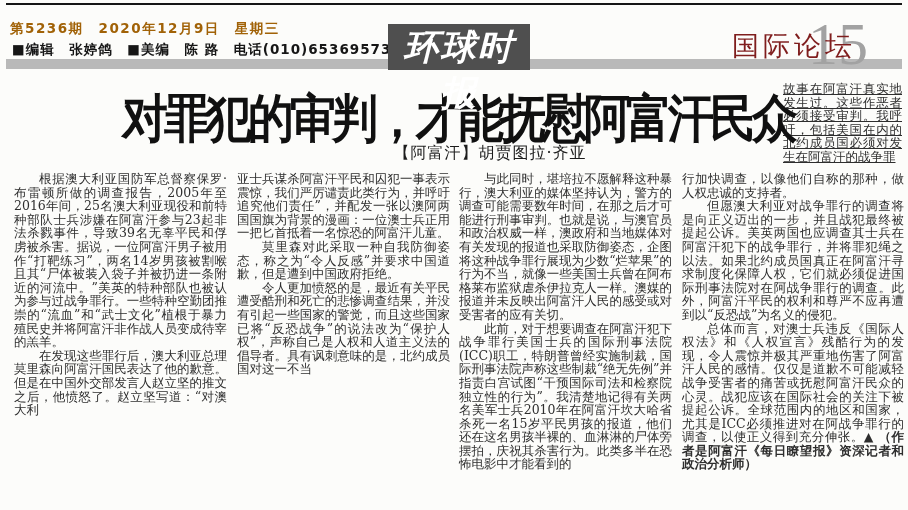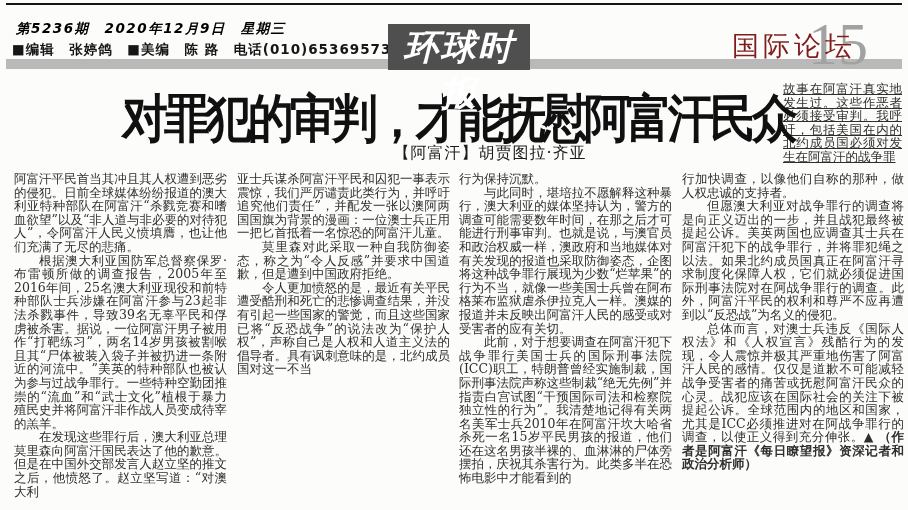--- a/index.html
+++ b/index.html
@@ -1,20 +1,20 @@
 <!DOCTYPE html>
 <html><head>
 <meta charset="utf-8">
 <style>
   html,body{margin:0;padding:0;background:#e8e8e8;}
   .page{position:relative;width:908px;height:510px;background:#fcfcfa;overflow:hidden;
         font-family:"DejaVu Serif",serif;color:#2e2e2e;margin:0 auto;}
   .top-rule{position:absolute;left:6px;top:3px;width:896px;height:2px;background:#151515;}
-  .issue-info{position:absolute;left:16px;top:20px;font-family:"DejaVu Sans","Liberation Sans",sans-serif;
-        font-weight:bold;font-size:13.5px;color:#000000;letter-spacing:1.5px;font-style:italic;}
+  .issue-info{position:absolute;left:10px;top:20px;font-family:"DejaVu Sans","Liberation Sans",sans-serif;
+        font-weight:bold;font-size:13.5px;color:#a16207;letter-spacing:1.5px;}
   .staff-info{position:absolute;left:12px;top:41px;font-family:"DejaVu Sans","Liberation Sans",sans-serif;
         font-weight:bold;font-size:13.5px;color:#161616;letter-spacing:1px;}
   .gray-bar{position:absolute;left:6px;top:59px;width:896px;height:10px;background:#b9b9b9;}
   .logo-box{position:absolute;left:388px;top:24px;width:142px;height:46px;background:#4f4f4f;z-index:3;
         color:#ffffff;text-align:center;line-height:46px;font-size:35px;font-weight:bold;font-style:italic;
         letter-spacing:2px;font-family:"DejaVu Serif",serif;}
   .section-title{position:absolute;left:732px;top:28px;font-size:27px;font-weight:normal;color:#7f1d1d;
         letter-spacing:4px;z-index:3;font-family:"DejaVu Serif",serif;}
   .page-number{position:absolute;left:808px;top:10px;font-size:60px;color:#a2a2a2;z-index:2;
         font-family:"Liberation Serif",serif;}
@@ -49,33 +49,31 @@
   <div class="logo-box">环球时报</div>
 
   <div class="section-title">国际论坛</div>
   <div class="page-number">15</div>
 
   <div class="headline">对罪犯的审判，才能抚慰阿富汗民众</div>
   <div class="byline">【阿富汗】胡贾图拉·齐亚</div>
 
 
   <div id="col1" class="body-text">
-    <p class="cont">阿富汗平民首当其冲且其人权遭到恶劣的侵犯。日前全球媒体纷纷报道的澳大利亚特种部队在阿富汗“杀戮竞赛和嗜血欲望”以及“非人道与非必要的对待犯人”，令阿富汗人民义愤填膺，也让他们充满了无尽的悲痛。</p>
     <p>根据澳大利亚国防军总督察保罗·布雷顿所做的调查报告，2005年至2016年间，25名澳大利亚现役和前特种部队士兵涉嫌在阿富汗参与23起非法杀戮事件，导致39名无辜平民和俘虏被杀害。据说，一位阿富汗男子被用作“打靶练习”，两名14岁男孩被割喉且其“尸体被装入袋子并被扔进一条附近的河流中。”美英的特种部队也被认为参与过战争罪行。一些特种空勤团推崇的“流血”和“武士文化”植根于暴力殖民史并将阿富汗非作战人员变成待宰的羔羊。</p>
     <p>在发现这些罪行后，澳大利亚总理莫里森向阿富汗国民表达了他的歉意。但是在中国外交部发言人赵立坚的推文之后，他愤怒了。赵立坚写道：“对澳大利</p>
   </div>
 
   <div id="col2" class="body-text">
     <p class="cont">亚士兵谋杀阿富汗平民和囚犯一事表示震惊，我们严厉谴责此类行为，并呼吁追究他们责任”，并配发一张以澳阿两国国旗为背景的漫画：一位澳士兵正用一把匕首抵着一名惊恐的阿富汗儿童。</p>
     <p>莫里森对此采取一种自我防御姿态，称之为“令人反感”并要求中国道歉，但是遭到中国政府拒绝。</p>
     <p>令人更加愤怒的是，最近有关平民遭受酷刑和死亡的悲惨调查结果，并没有引起一些国家的警觉，而且这些国家已将“反恐战争”的说法改为“保护人权”，声称自己是人权和人道主义法的倡导者。具有讽刺意味的是，北约成员国对这一不当</p>
   </div>
 
   <div id="col3" class="body-text">
-    <p class="cont">行为保持沉默。</p>
     <p>与此同时，堪培拉不愿解释这种暴行，澳大利亚的媒体坚持认为，警方的调查可能需要数年时间，在那之后才可能进行刑事审判。也就是说，与澳官员和政治权威一样，澳政府和当地媒体对有关发现的报道也采取防御姿态，企图将这种战争罪行展现为少数“烂苹果”的行为不当，就像一些美国士兵曾在阿布格莱布监狱虐杀伊拉克人一样。澳媒的报道并未反映出阿富汗人民的感受或对受害者的应有关切。</p>
     <p>此前，对于想要调查在阿富汗犯下战争罪行美国士兵的国际刑事法院(ICC)职工，特朗普曾经实施制裁，国际刑事法院声称这些制裁“绝无先例”并指责白宫试图“干预国际司法和检察院独立性的行为”。我清楚地记得有关两名美军士兵2010年在阿富汗坎大哈省杀死一名15岁平民男孩的报道，他们还在这名男孩半裸的、血淋淋的尸体旁摆拍，庆祝其杀害行为。此类多半在恐怖电影中才能看到的</p>
   </div>
 
   <div id="col4top" class="body-text">
     <p class="cont">故事在阿富汗真实地发生过。这些作恶者必须接受审判。我呼吁，包括美国在内的北约成员国必须对发生在阿富汗的战争罪</p>
   </div>
 
   <div id="col4" class="body-text">
     <p class="cont">行加快调查，以像他们自称的那种，做人权忠诚的支持者。</p>

